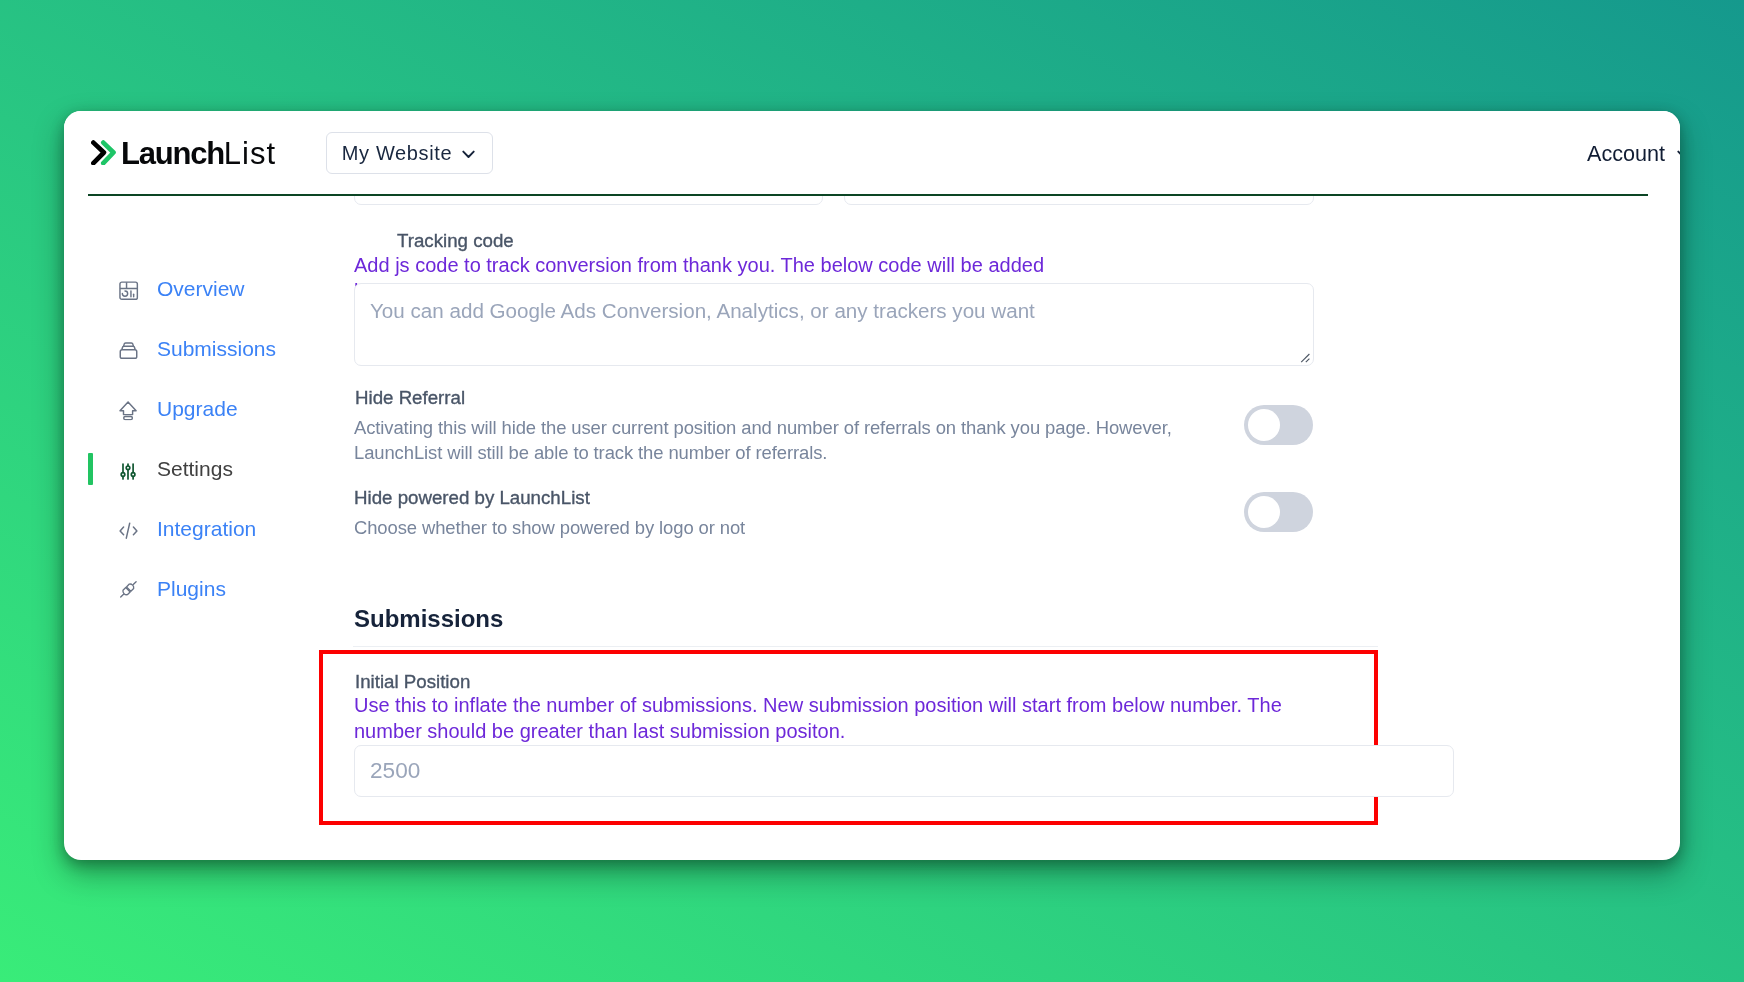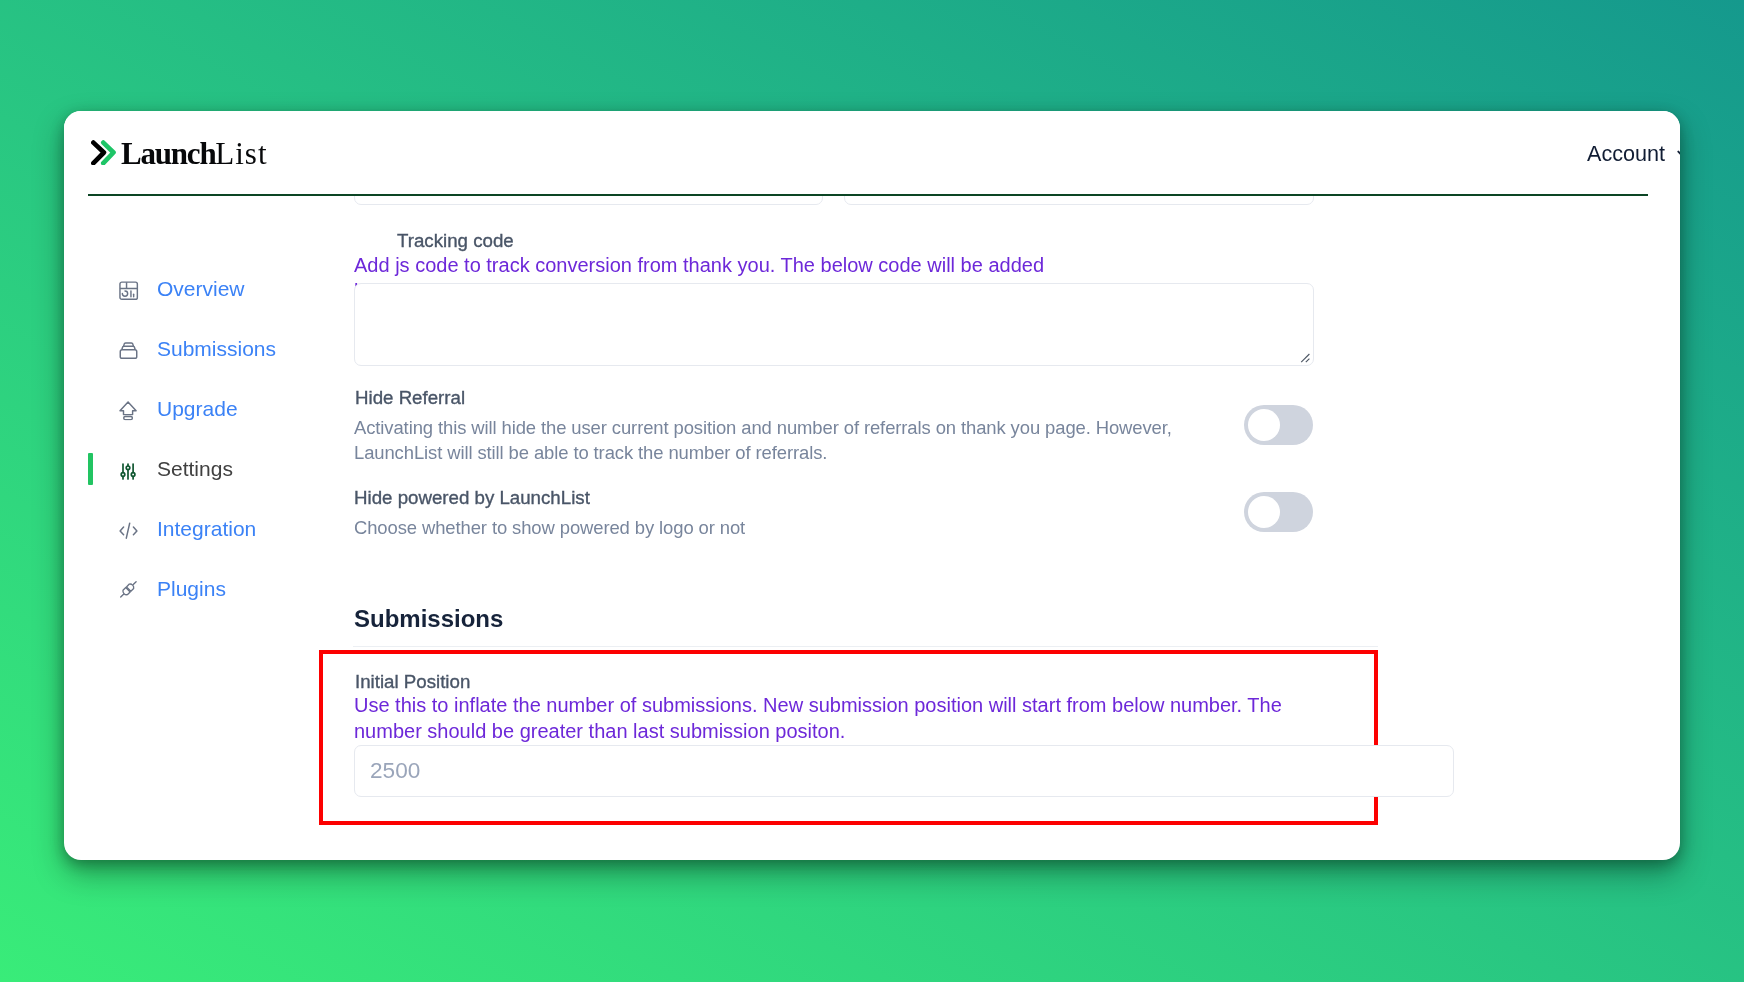--- a/index.html
+++ b/index.html
@@ -13,21 +13,21 @@
     position: absolute;
     left: 64px; top: 111px; width: 1616px; height: 749px;
     background: #fff; border-radius: 17px;
     box-shadow: 0 4px 13px rgba(0,30,15,0.32), 0 14px 30px rgba(0,30,15,0.38);
     overflow: hidden;
   }
 
   
   .logo { position: absolute; z-index: 6; left: 29px; top: 27px; display: flex; align-items: center; }
   .logo-mark { width: 25px; height: 25px; margin-right: 3px; position: relative; top: -1px; left: -2px; }
-  .logo-text { font-size: 31px; color: #07080a; line-height: 1; white-space: nowrap; font-family: Liberation Serif, serif; }
+  .logo-text { font-size: 31px; color: #07080a; line-height: 1; white-space: nowrap; }
   .logo-text b { letter-spacing: -1.2px; }
   .logo-text span { letter-spacing: 1.0px; margin-left: -0.2px; }
   .logo-text b { font-weight: 700; }
   .logo-text > span { font-weight: 400; }
 
   .site-btn {
     position: absolute; z-index: 6; left: 262px; top: 21px;
     width: 167px; height: 42px;
     border: 1.3px solid #dde1e9; border-radius: 6px;
     background: #fff; display: flex; align-items: center; justify-content: center;
@@ -72,20 +72,26 @@
 <div class="app-card">
 
   <div class="logo">
     <svg class="logo-mark" viewBox="0 0 25 25">
       <path d="M2.4 2.6 L12.9 12.5 L2.4 23.2" fill="none" stroke="#000" stroke-width="4.7" stroke-linecap="round" stroke-linejoin="round"></path>
       <path d="M12.3 2.6 L22.5 12.5 L12.3 23.2" fill="none" stroke="#1ec567" stroke-width="4.7" stroke-linecap="round" stroke-linejoin="round"></path>
     </svg>
     <div class="logo-text"><b>Launch</b><span>List</span></div>
   </div>
 
+  <div class="site-btn">
+    <span class="site-btn-label">My Website</span>
+    <svg width="13" height="9" viewBox="0 0 13 9" style="position:relative; top:1px;">
+      <path d="M1.3 1.6 L6.5 7.0 L11.7 1.6" fill="none" stroke="#16233a" stroke-width="1.9" stroke-linecap="round" stroke-linejoin="round"></path>
+    </svg>
+  </div>
 
   <div class="account">
     <span class="account-label">Account</span>
     <svg width="13" height="9" viewBox="0 0 13 9" style="position:relative; top:-2px; left:2px;">
       <path d="M1.3 1.6 L6.5 7.0 L11.7 1.6" fill="none" stroke="#16233a" stroke-width="1.9" stroke-linecap="round" stroke-linejoin="round"></path>
     </svg>
   </div>
 
   <div class="hdr-bg"></div>
   <div class="divider"></div>
@@ -170,20 +176,21 @@
 
   <div>
 
     <div class="box" style="left:290px; top:42px; width:469px; height:52px;"></div>
     <div class="box" style="left:780px; top:42px; width:470px; height:52px;"></div>
 
     <span class="field-label" style="left:289px; top:119px;margin-left:44px;">Tracking code</span>
     <span class="field-desc" style="left:290px; top:141px; width:700px;">Add js code to track conversion from thank you. The below code will be added before head tag.</span>
 
     <div class="box" style="left:290px; top:172px; width:960px; height:83px;">
+      <span class="ta-placeholder" style="left:15px; top:15px;">You can add Google Ads Conversion, Analytics, or any trackers you want</span>
       <svg style="position:absolute; right:2px; bottom:1px;" width="14" height="14" viewBox="0 0 14 14">
         <path d="M12.4 4.0 L4.2 12.2" stroke="#4b5563" stroke-width="1.1" fill="none"></path>
         <path d="M12.4 8.6 L8.8 12.2" stroke="#4b5563" stroke-width="1.1" fill="none"></path>
       </svg>
     </div>
 
     <span class="field-label" style="left:291px; top:276px;">Hide Referral</span>
     <span class="row-desc" style="left:290px; top:304px; width:830px;">Activating this will hide the user current position and number of referrals on thank you page. However, LaunchList will still be able to track the number of referrals.</span>
     <div class="toggle" style="left:1180px; top:294px;">
       <span class="knob"></span>

